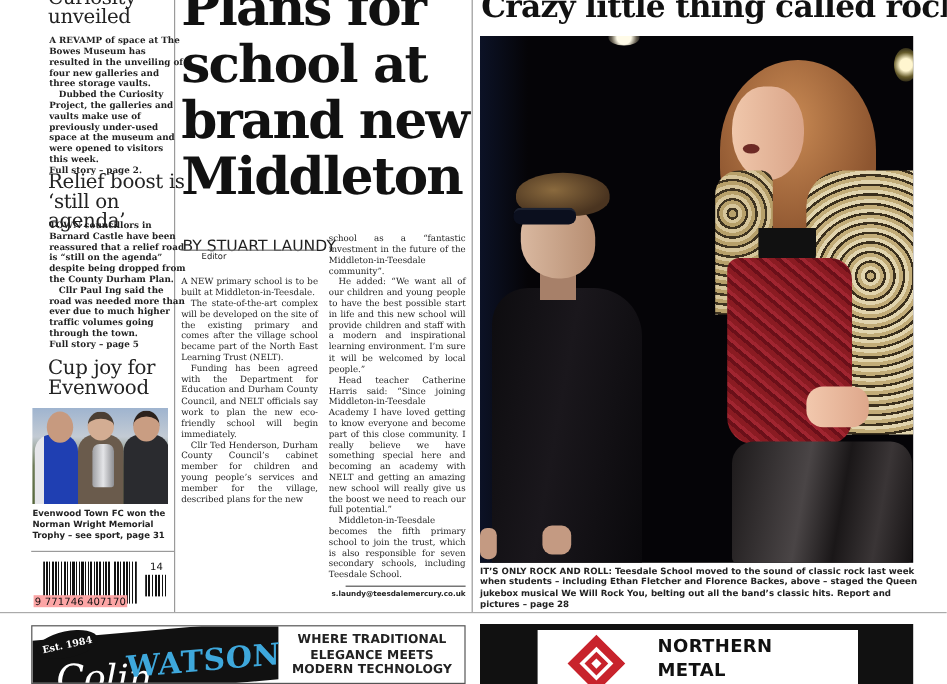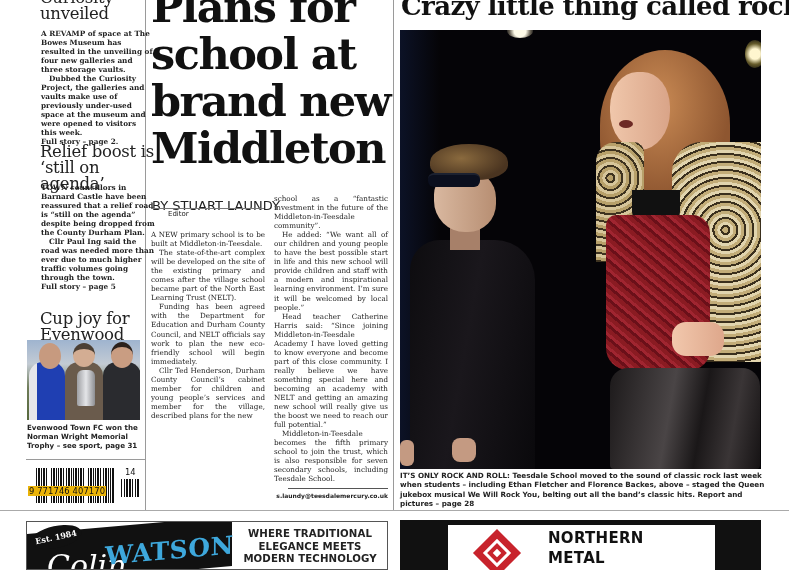--- a/index.html
+++ b/index.html
@@ -66,21 +66,21 @@
   .football .p2 { position: absolute; left: 38px; top: 22px; width: 38px; height: 58px; border-radius: 14px 14px 0 0; background: #6a5b4c; }
   .football .h2 { position: absolute; left: 46px; top: 3px; width: 22px; height: 24px; border-radius: 50%; background: #d3ad93; border-top: 6px solid #4b3f34; }
   .football .trophy { position: absolute; left: 50px; top: 30px; width: 18px; height: 36px; border-radius: 6px 6px 2px 2px; background: linear-gradient(90deg, #9e9fa3, #e4e5e8, #8d8e92); }
   .football .p3 { position: absolute; left: 76px; top: 22px; width: 38px; height: 58px; border-radius: 14px 14px 0 0; background: #2a2b2f; }
   .football .h3 { position: absolute; left: 84px; top: 2px; width: 22px; height: 26px; border-radius: 50%; background: #c99d82; border-top: 5px solid #2b211c; }
 
   
   .barcode-box { left: 26px; top: 463px; width: 116px; height: 47px; }
   .barcode { position: absolute; left: 10px; top: 5px; width: 78px; height: 35px; background: repeating-linear-gradient(90deg, #111 0 1.2px, #fff 1.2px 2.2px, #111 2.2px 4px, #fff 4px 5.2px, #111 5.2px 5.9px, #fff 5.9px 7.4px); }
   .barcode-small { position: absolute; left: 95px; top: 16px; width: 18px; height: 18px; background: repeating-linear-gradient(90deg, #111 0 1.2px, #fff 1.2px 2.6px, #111 2.6px 4.2px, #fff 4.2px 5.5px); }
-  .barcode-num { position: absolute; left: 2px; top: 23px; font-family: "DejaVu Sans", sans-serif; font-size: 8.4px; color: #111; background: #eab308; padding: 0 1px; letter-spacing: 0.1px; white-space: nowrap; }
+  .barcode-num { position: absolute; left: 2px; top: 33px; font-family: "DejaVu Sans", sans-serif; font-size: 8.4px; color: #111; background: #fca5a5; padding: 0 1px; letter-spacing: 0.1px; white-space: nowrap; }
   .barcode-issue { position: absolute; left: 99px; top: 4px; font-family: "DejaVu Sans", sans-serif; font-size: 8.4px; color: #111; }
 
   
   .ad-left { left: 26px; top: 521px; width: 362px; height: 49px; border: 1px solid #555; background: #fff; overflow: hidden; }
   .ad-left .est { position: absolute; left: 3px; top: 4px; width: 52px; height: 22px; border-radius: 50%; background: #111; transform: rotate(-12deg); color: #fff; font-family: "DejaVu Serif", serif; font-weight: bold; font-size: 8px; line-height: 22px; text-align: center; }
   .ad-left .logo-band { position: absolute; left: 0; top: 12px; width: 205px; height: 50px; background: #111; transform: skewY(-5deg); transform-origin: left top; }
   .ad-left .colin { position: absolute; left: 20px; top: 26px; font-family: "DejaVu Serif", serif; font-style: italic; font-size: 30px; color: #fff; }
   .ad-left .watson { position: absolute; left: 78px; top: 14px; font-family: "DejaVu Serif", serif; font-weight: bold; font-size: 25px; color: #3ea8dc; letter-spacing: 0.5px; transform: skewY(-5deg); }
   .ad-left .tagline { position: absolute; left: 206px; top: 6px; width: 154px; text-align: center; font-family: "DejaVu Sans", sans-serif; font-weight: bold; font-size: 10.2px; line-height: 12.6px; color: #222; letter-spacing: 0.1px; }
 
@@ -112,21 +112,21 @@
   <div class="abs side-head" style="left:1px; top:144px; width:116px;">
     <div>Relief boost is</div>
     <div>‘still on agenda’</div>
   </div>
   <div class="abs side-body" style="left:2px; top:183px; width:114px;">
     <p>TOWN councillors in Barnard Castle have been reassured that a relief road is “still on the agenda” despite being dropped from the County Durham Plan.</p>
     <p class="indent">Cllr Paul Ing said the road was needed more than ever due to much higher traffic volumes going through the town.</p>
     <p>Full story – page 5</p>
   </div>
 
-  <div class="abs side-head" style="left:1px; top:311px; width:116px;">
+  <div class="abs side-head" style="left:1px; top:299px; width:116px;">
     <div>Cup joy for</div>
     <div>Evenwood</div>
   </div>
 </div>
 
 <div class="abs football" aria-label="Three men holding a silver trophy on a football field">
   <div class="p1"></div>
   <div class="h1"></div>
   <div class="p2"></div>
   <div class="h2"></div>

